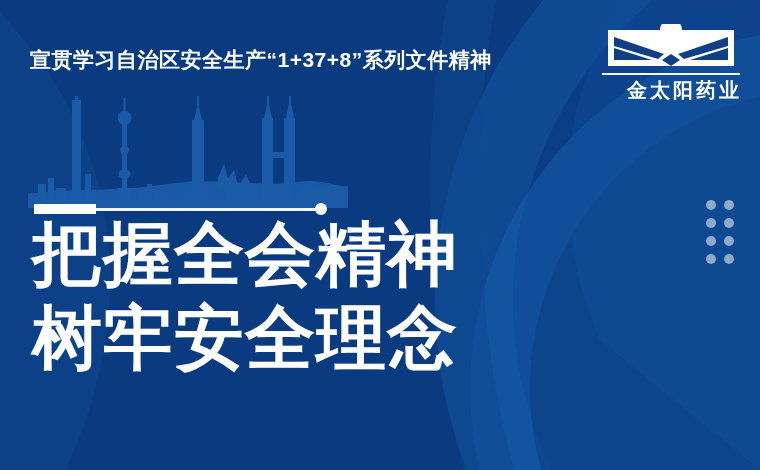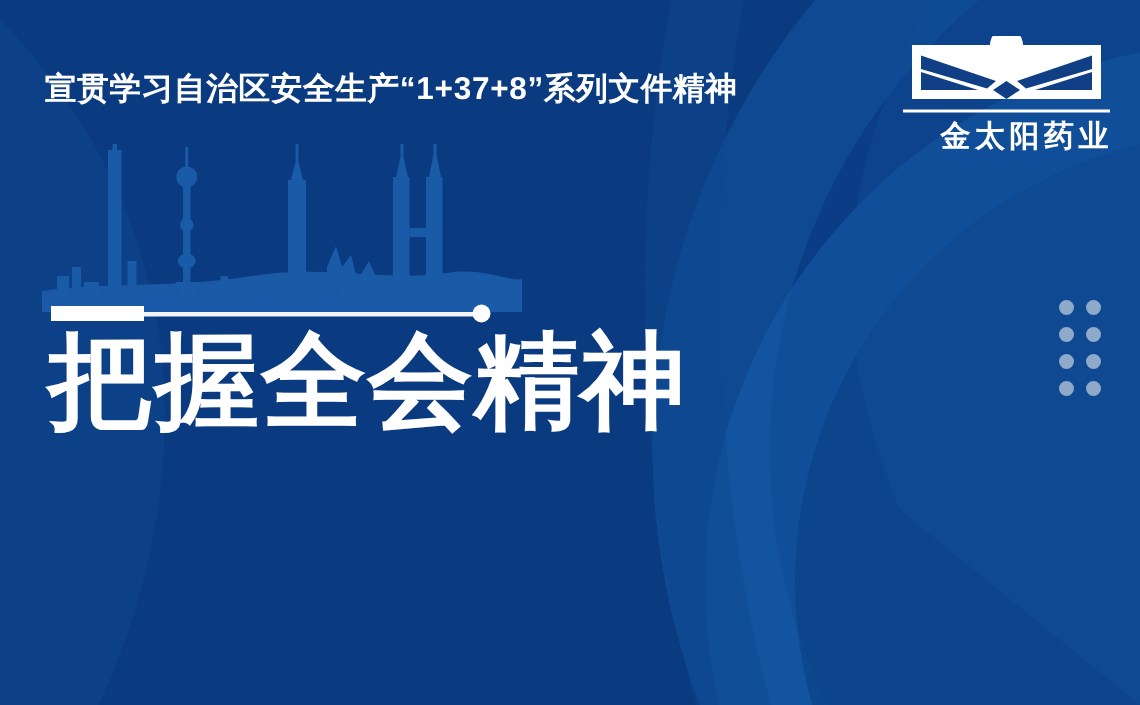--- a/index.html
+++ b/index.html
@@ -273,15 +273,16 @@
     <i></i>
     <i></i>
     <i></i>
     <i></i>
     <i></i>
     <i></i>
   </div>
 
   <div class="headline">
     <div class="line">把握全会精神</div>
+    <div class="line">树牢安全理念</div>
   </div>
 
 </div>
 
 </body></html>

